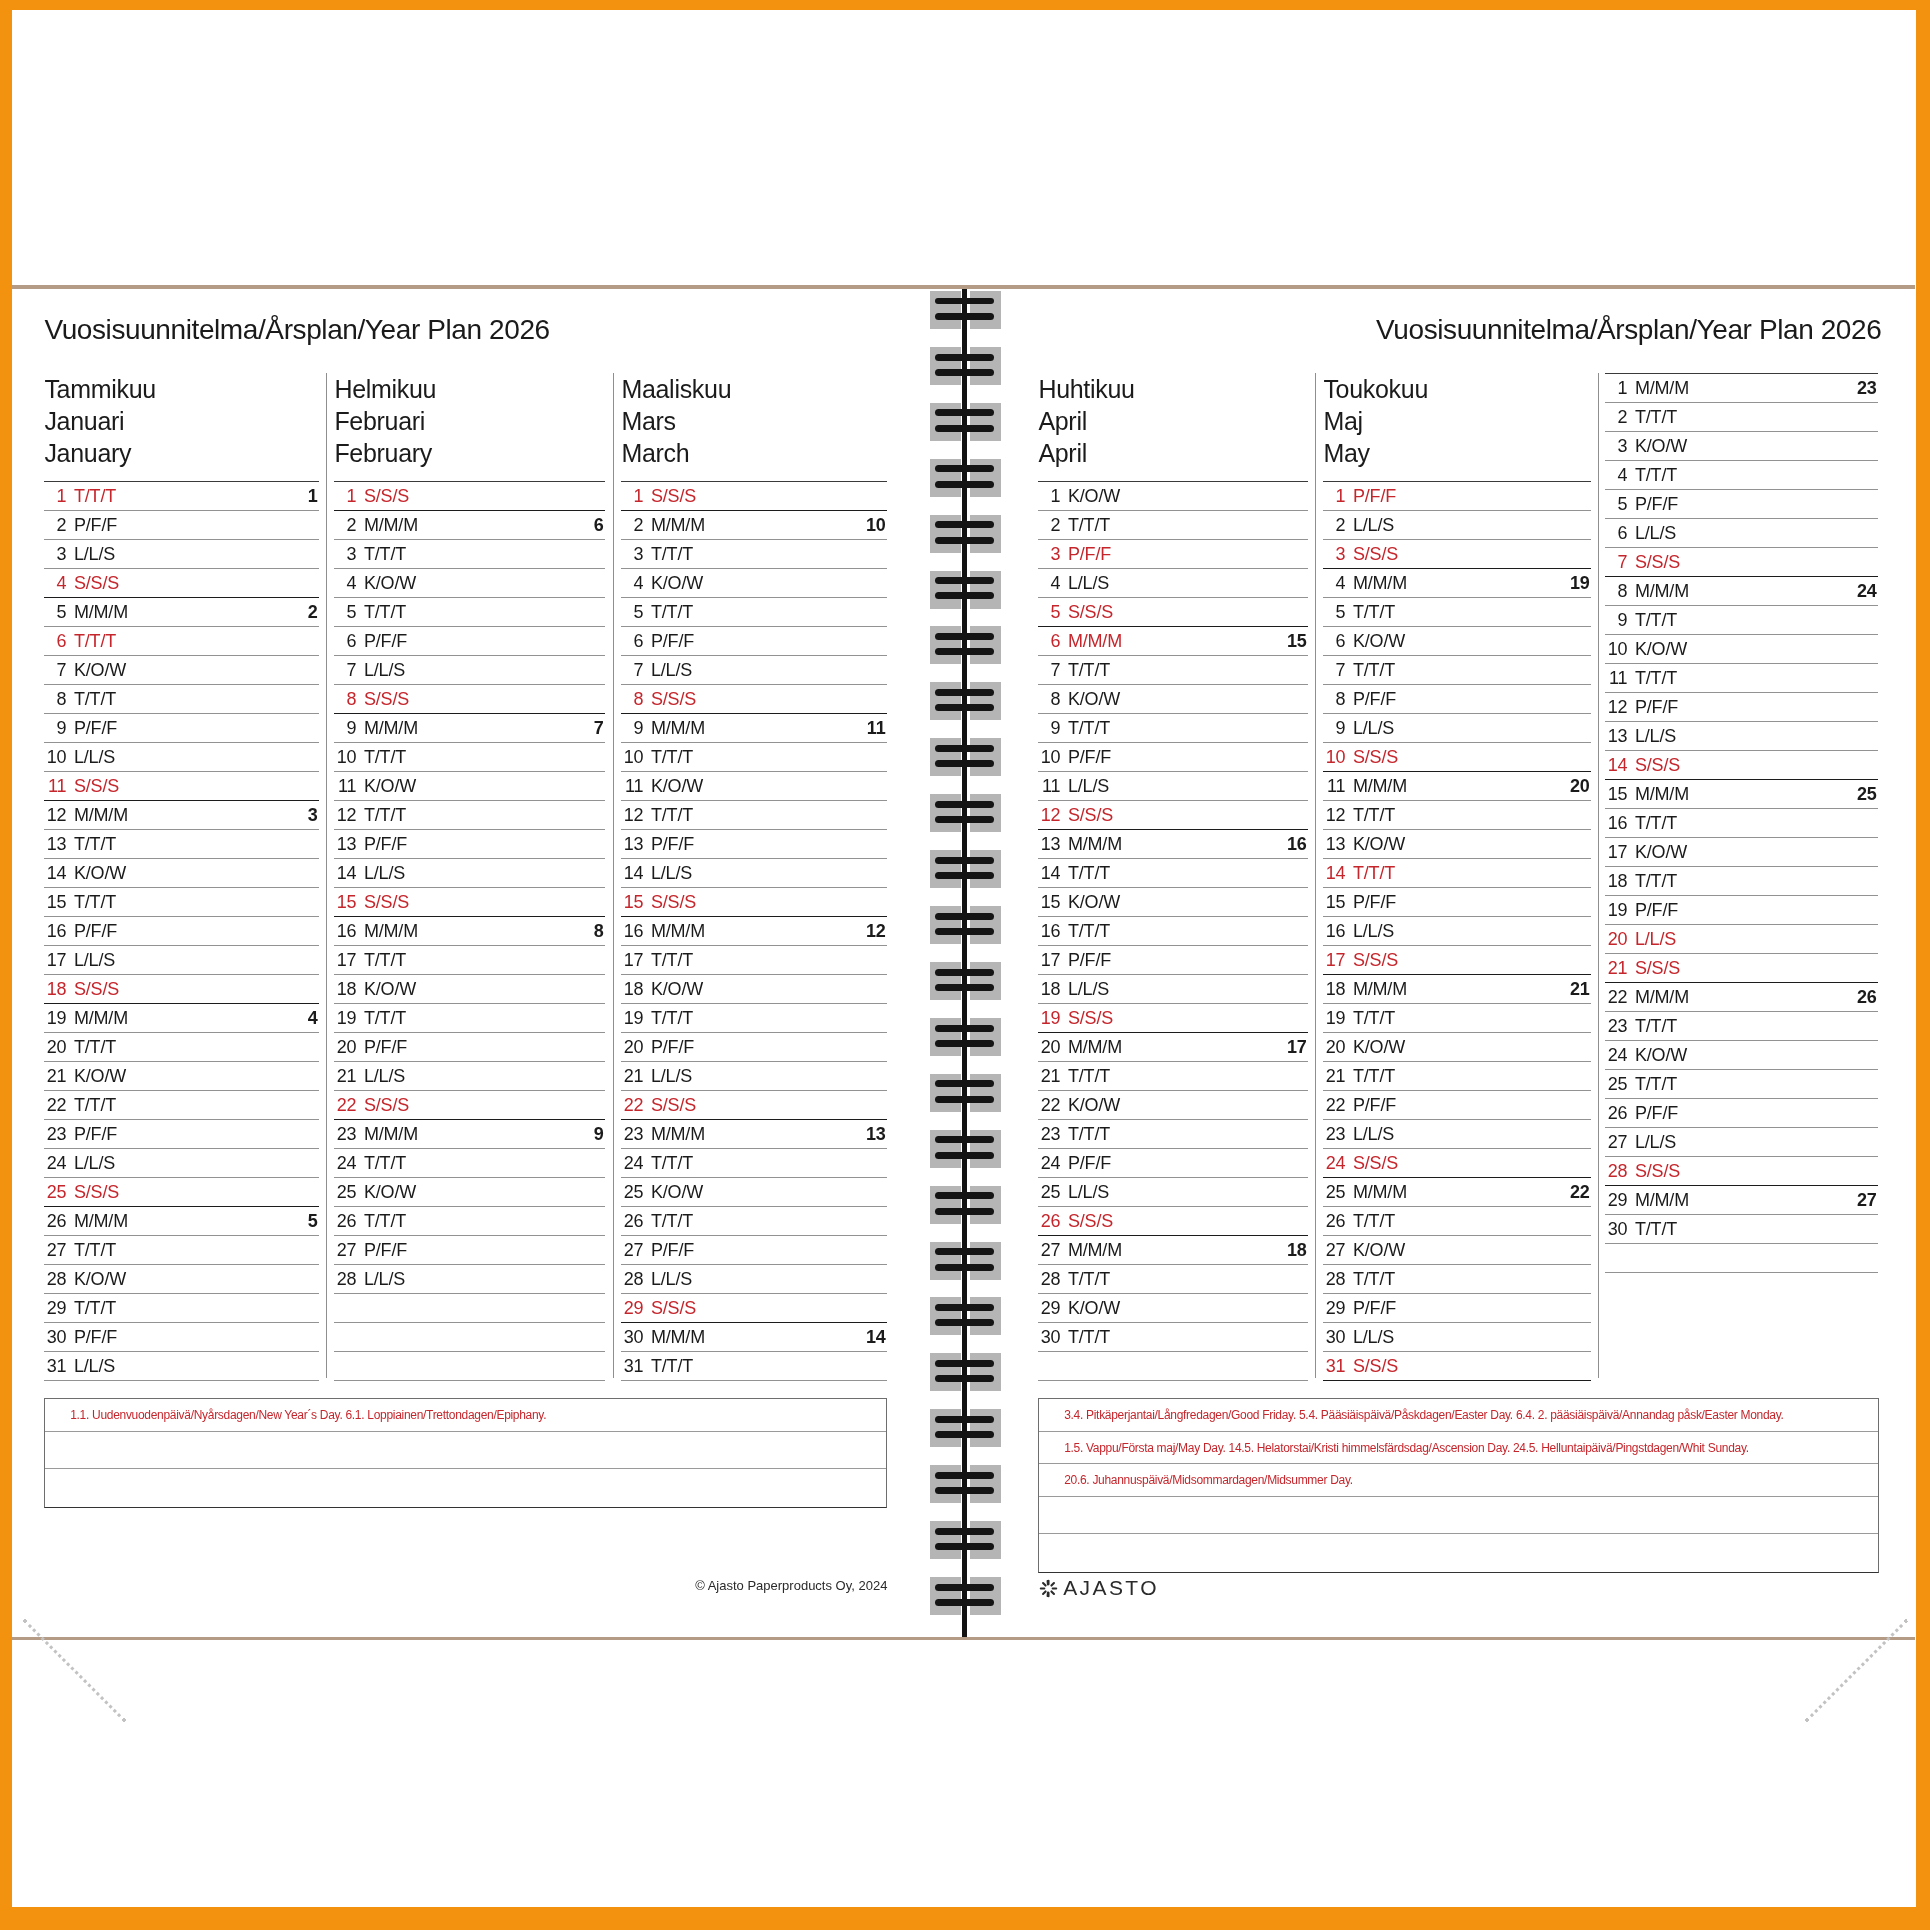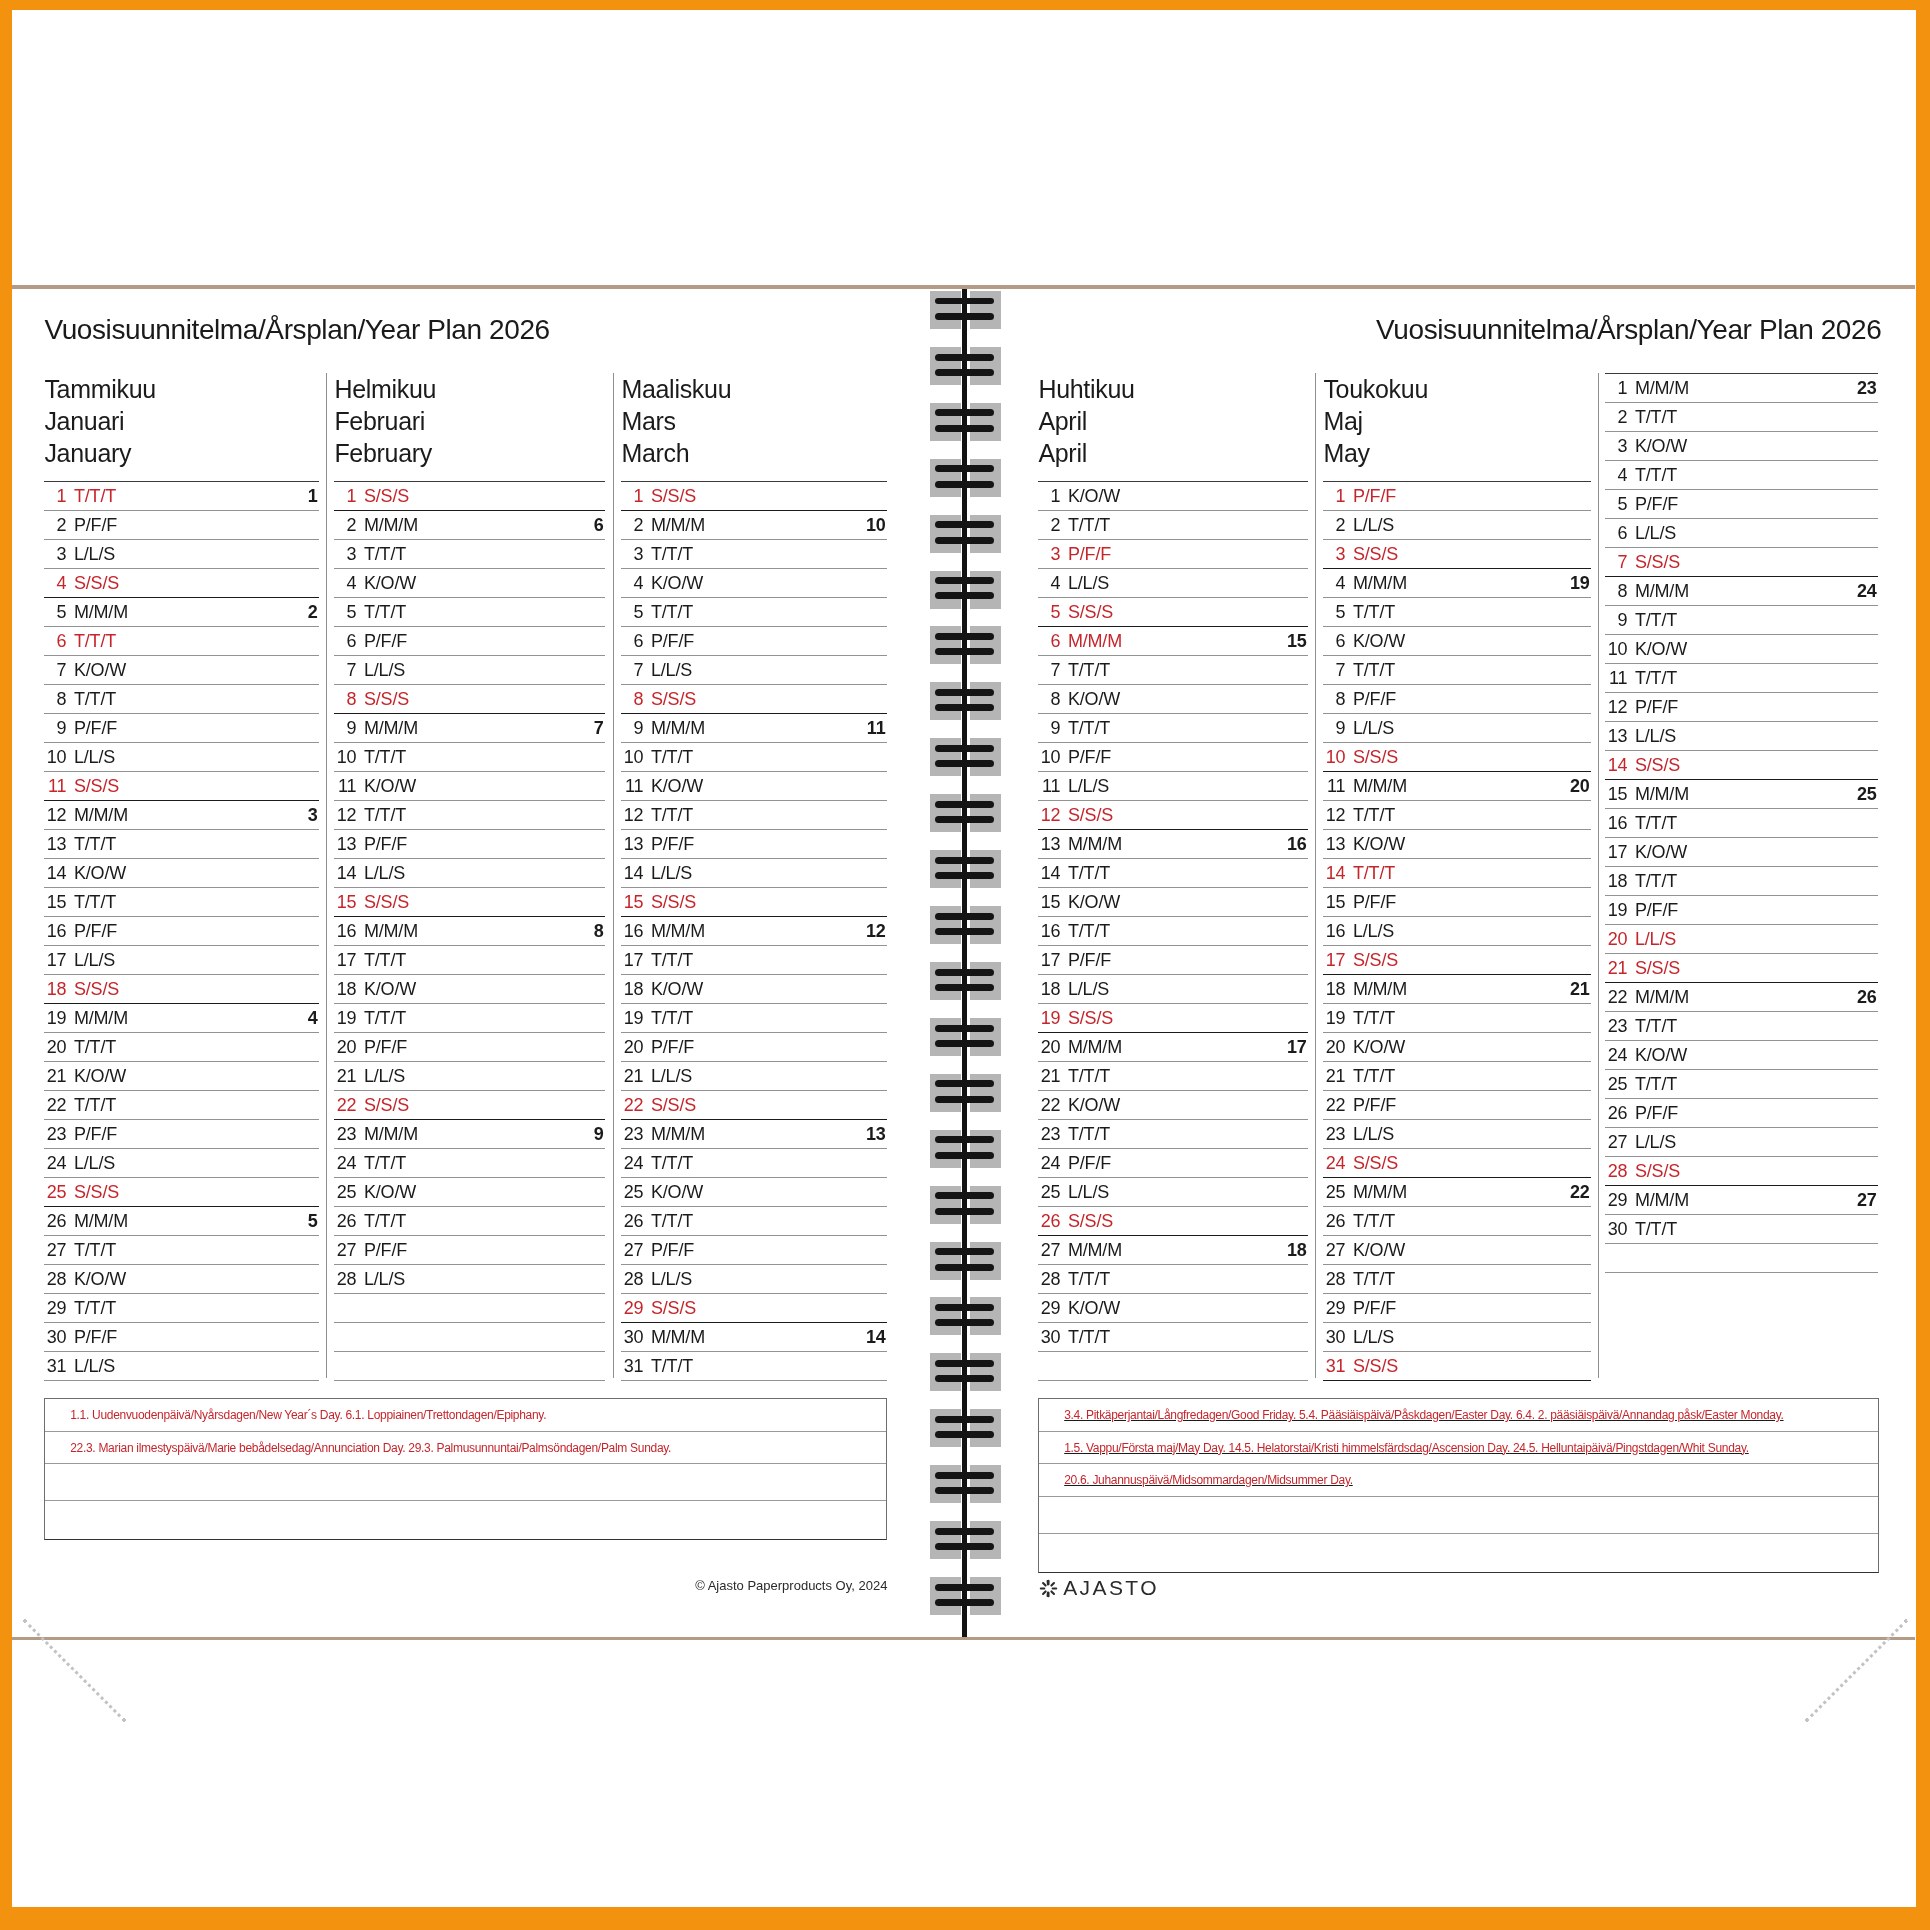--- a/index.html
+++ b/index.html
@@ -299,27 +299,24 @@
       <div class="vdiv" style="left: 314px;"></div>
       <div class="vdiv" style="left: 601px;"></div>
       <div class="vdiv" style="left: 1303px;"></div>
       <div class="vdiv" style="left: 1586px;"></div>
     </div>
 
   <div class="fbox" id="fbox-left" style="left:32px;width:843px;">
       <div class="frow" style="height: 32.5px; line-height: 32.5px;">
         <div class="ftext" style="line-height: 32.5px;">1.1. Uudenvuodenpäivä/Nyårsdagen/New Year´s Day.   6.1. Loppiainen/Trettondagen/Epiphany.</div>
       </div>
-      <div class="frow" style="height: 32.5px; line-height: 32.5px;">
-        <div class="ftext" style="line-height: 32.5px;">22.3. Marian ilmestyspäivä/Marie bebådelsedag/Annunciation Day.   29.3. Palmusunnuntai/Palmsöndagen/Palm Sunday.</div>
-      </div>
       <div class="frow" style="height: 37px; line-height: 37px;"></div>
       <div class="frow" style="height: 38px; line-height: 38px;"></div>
     </div>
-  <div class="fbox" id="fbox-right" style="left:1026px;width:841px;text-decoration:underline;">
+  <div class="fbox" id="fbox-right" style="left:1026px;width:841px;">
       <div class="frow" style="height: 32.5px; line-height: 32.5px;">
         <div class="ftext" style="line-height: 32.5px;">3.4. Pitkäperjantai/Långfredagen/Good Friday.   5.4. Pääsiäispäivä/Påskdagen/Easter Day.   6.4. 2. pääsiäispäivä/Annandag påsk/Easter Monday.</div>
       </div>
       <div class="frow" style="height: 32.5px; line-height: 32.5px;">
         <div class="ftext" style="line-height: 32.5px;">1.5. Vappu/Första maj/May Day.   14.5. Helatorstai/Kristi himmelsfärdsdag/Ascension Day.   24.5. Helluntaipäivä/Pingstdagen/Whit Sunday.</div>
       </div>
       <div class="frow" style="height: 32.5px; line-height: 32.5px;">
         <div class="ftext" style="line-height: 32.5px;">20.6. Juhannuspäivä/Midsommardagen/Midsummer Day.</div>
       </div>
       <div class="frow" style="height: 37px; line-height: 37px;"></div>

